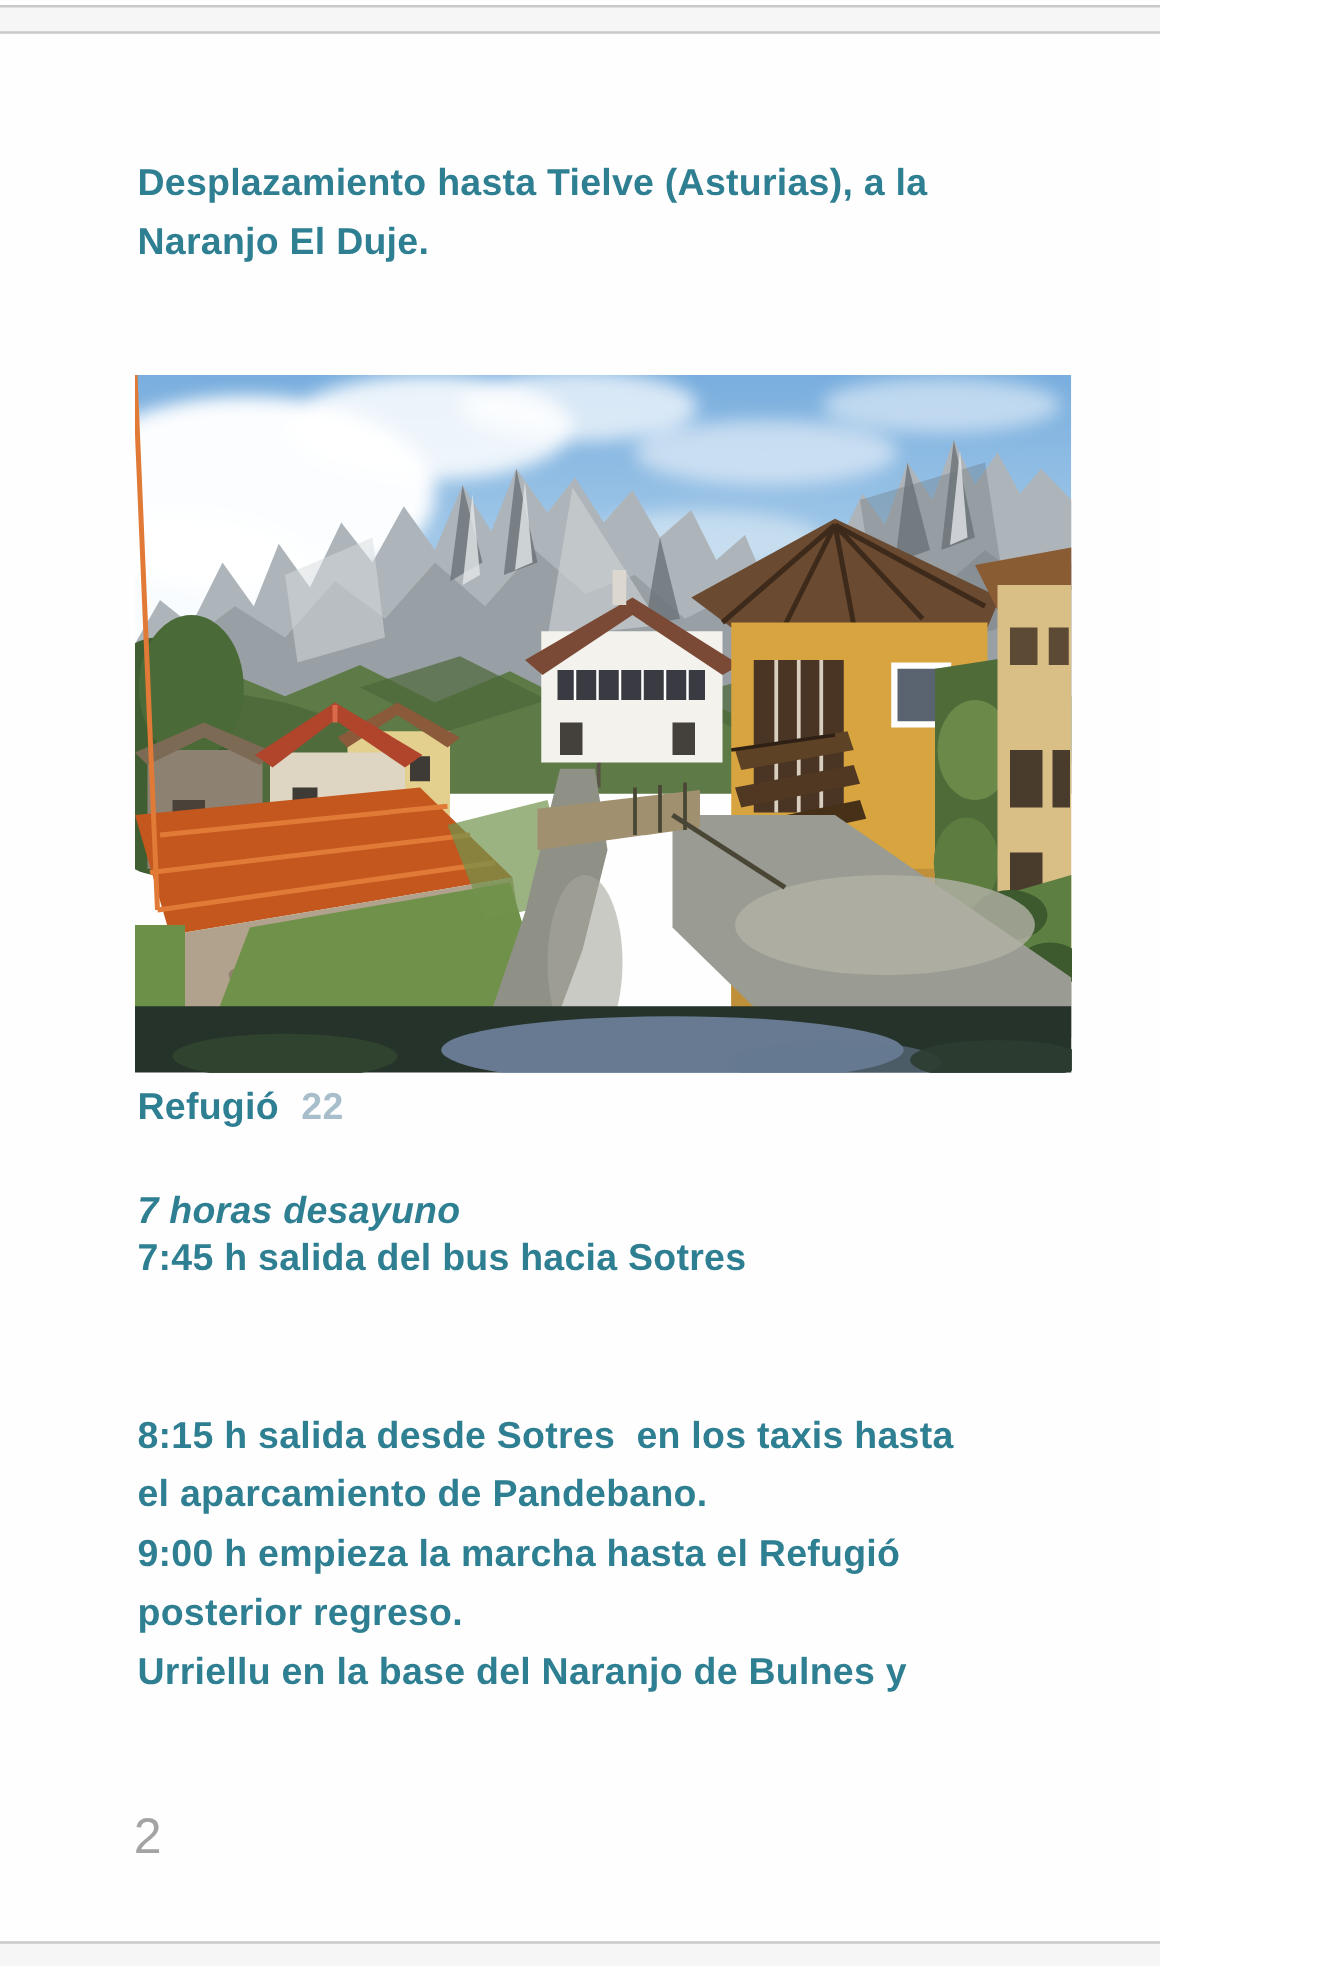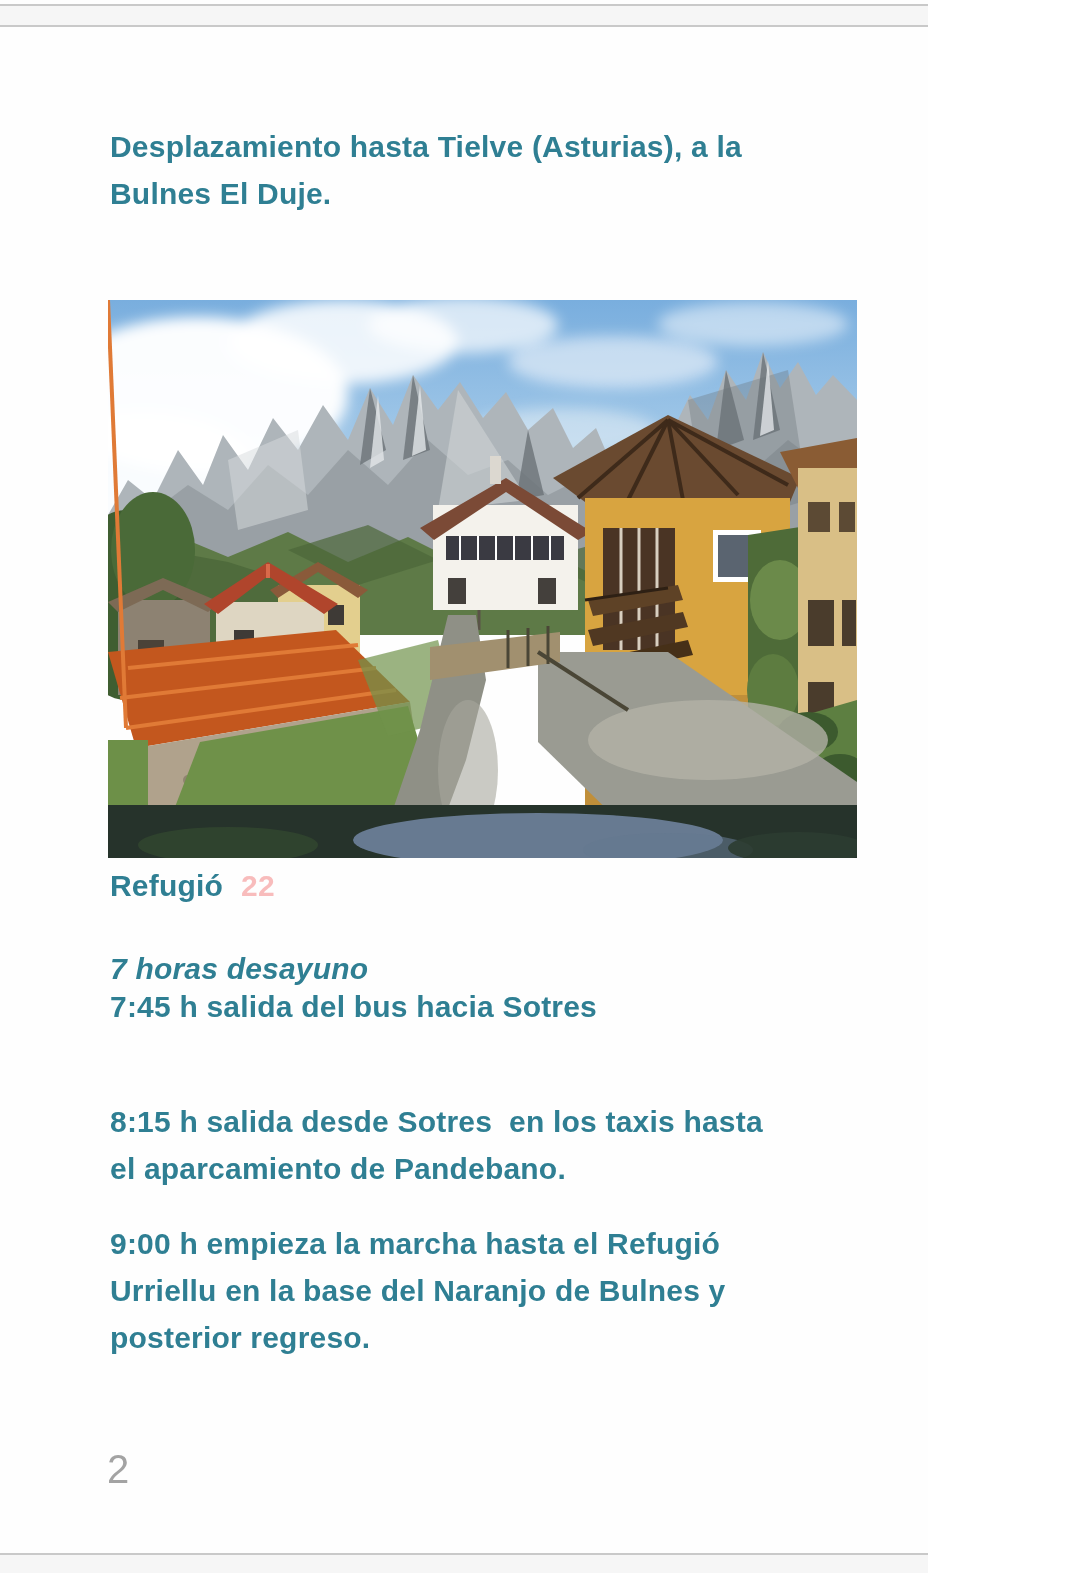--- a/index.html
+++ b/index.html
@@ -13,49 +13,49 @@
     border-top:2px solid #c9c9c9;border-bottom:2px solid #c9c9c9;
     box-sizing:border-box;
   }
   .page-gap.top{top:4px;height:23px;}
   .page-gap.bottom{top:1553px;height:20px;border-bottom:none;}
   .para{
     position:absolute;left:110px;color:#2f7f93;
     font-weight:bold;font-size:30px;line-height:47px;letter-spacing:0.2px;
   }
   .tline{white-space:pre;}
-  .faint-num{color:#ef4444;opacity:0.35;padding-left:18px;}
+  .faint-num{color:#0c4a6e;opacity:0.35;padding-left:18px;}
   .photo{
     position:absolute;left:108px;top:300px;width:749px;height:558px;margin:0;
     line-height:0;
   }
   .photo svg{display:block;}
   .page-number{
     position:absolute;left:107px;top:1446px;color:#a3a3a3;
     font-size:40px;font-weight:400;line-height:46px;
   }
   .pos-title{top:123px;}
   .pos-sabado{top:862px;}
   .pos-item0{top:945px;font-style:italic;}
   .pos-item1{top:983px;}
-  .pos-item2{top:1098px;}
+  .pos-item2{top:1125px;}
   .pos-item3{top:1220px;}
 </style>
 </head>
 <body>
 
 <div class="viewport">
 
   <div class="page-gap top"></div>
 
   <div>
 
     <div class="para pos-title">
       <div class="tline">Desplazamiento hasta Tielve (Asturias), a la</div>
-      <div class="tline">Bulnes El Duje.</div>
+      <div class="tline">Naranjo El Duje.</div>
     </div>
 
     <figure class="photo">
       <svg width="749" height="558" viewBox="0 0 749 558" preserveAspectRatio="none" xmlns="http://www.w3.org/2000/svg">
         <defs>
           <linearGradient id="sky" x1="0" y1="0" x2="0" y2="1">
             <stop offset="0" stop-color="#79aede"></stop>
             <stop offset="0.55" stop-color="#a9cdea"></stop>
             <stop offset="1" stop-color="#e4edf4"></stop>
           </linearGradient>
@@ -227,22 +227,22 @@
       <div class="tline">7:45 h salida del bus hacia Sotres</div>
     </div>
 
     <div class="para pos-item2">
       <div class="tline">8:15 h salida desde Sotres  en los taxis hasta</div>
       <div class="tline">el aparcamiento de Pandebano.</div>
     </div>
 
     <div class="para pos-item3">
       <div class="tline">9:00 h empieza la marcha hasta el Refugió</div>
+      <div class="tline">posterior regreso.</div>
       <div class="tline">Urriellu en la base del Naranjo de Bulnes y</div>
-      <div class="tline">posterior regreso.</div>
     </div>
 
     <div class="page-number">2</div>
 
   </div>
 
   <div class="page-gap bottom"></div>
 
 </div>
 

